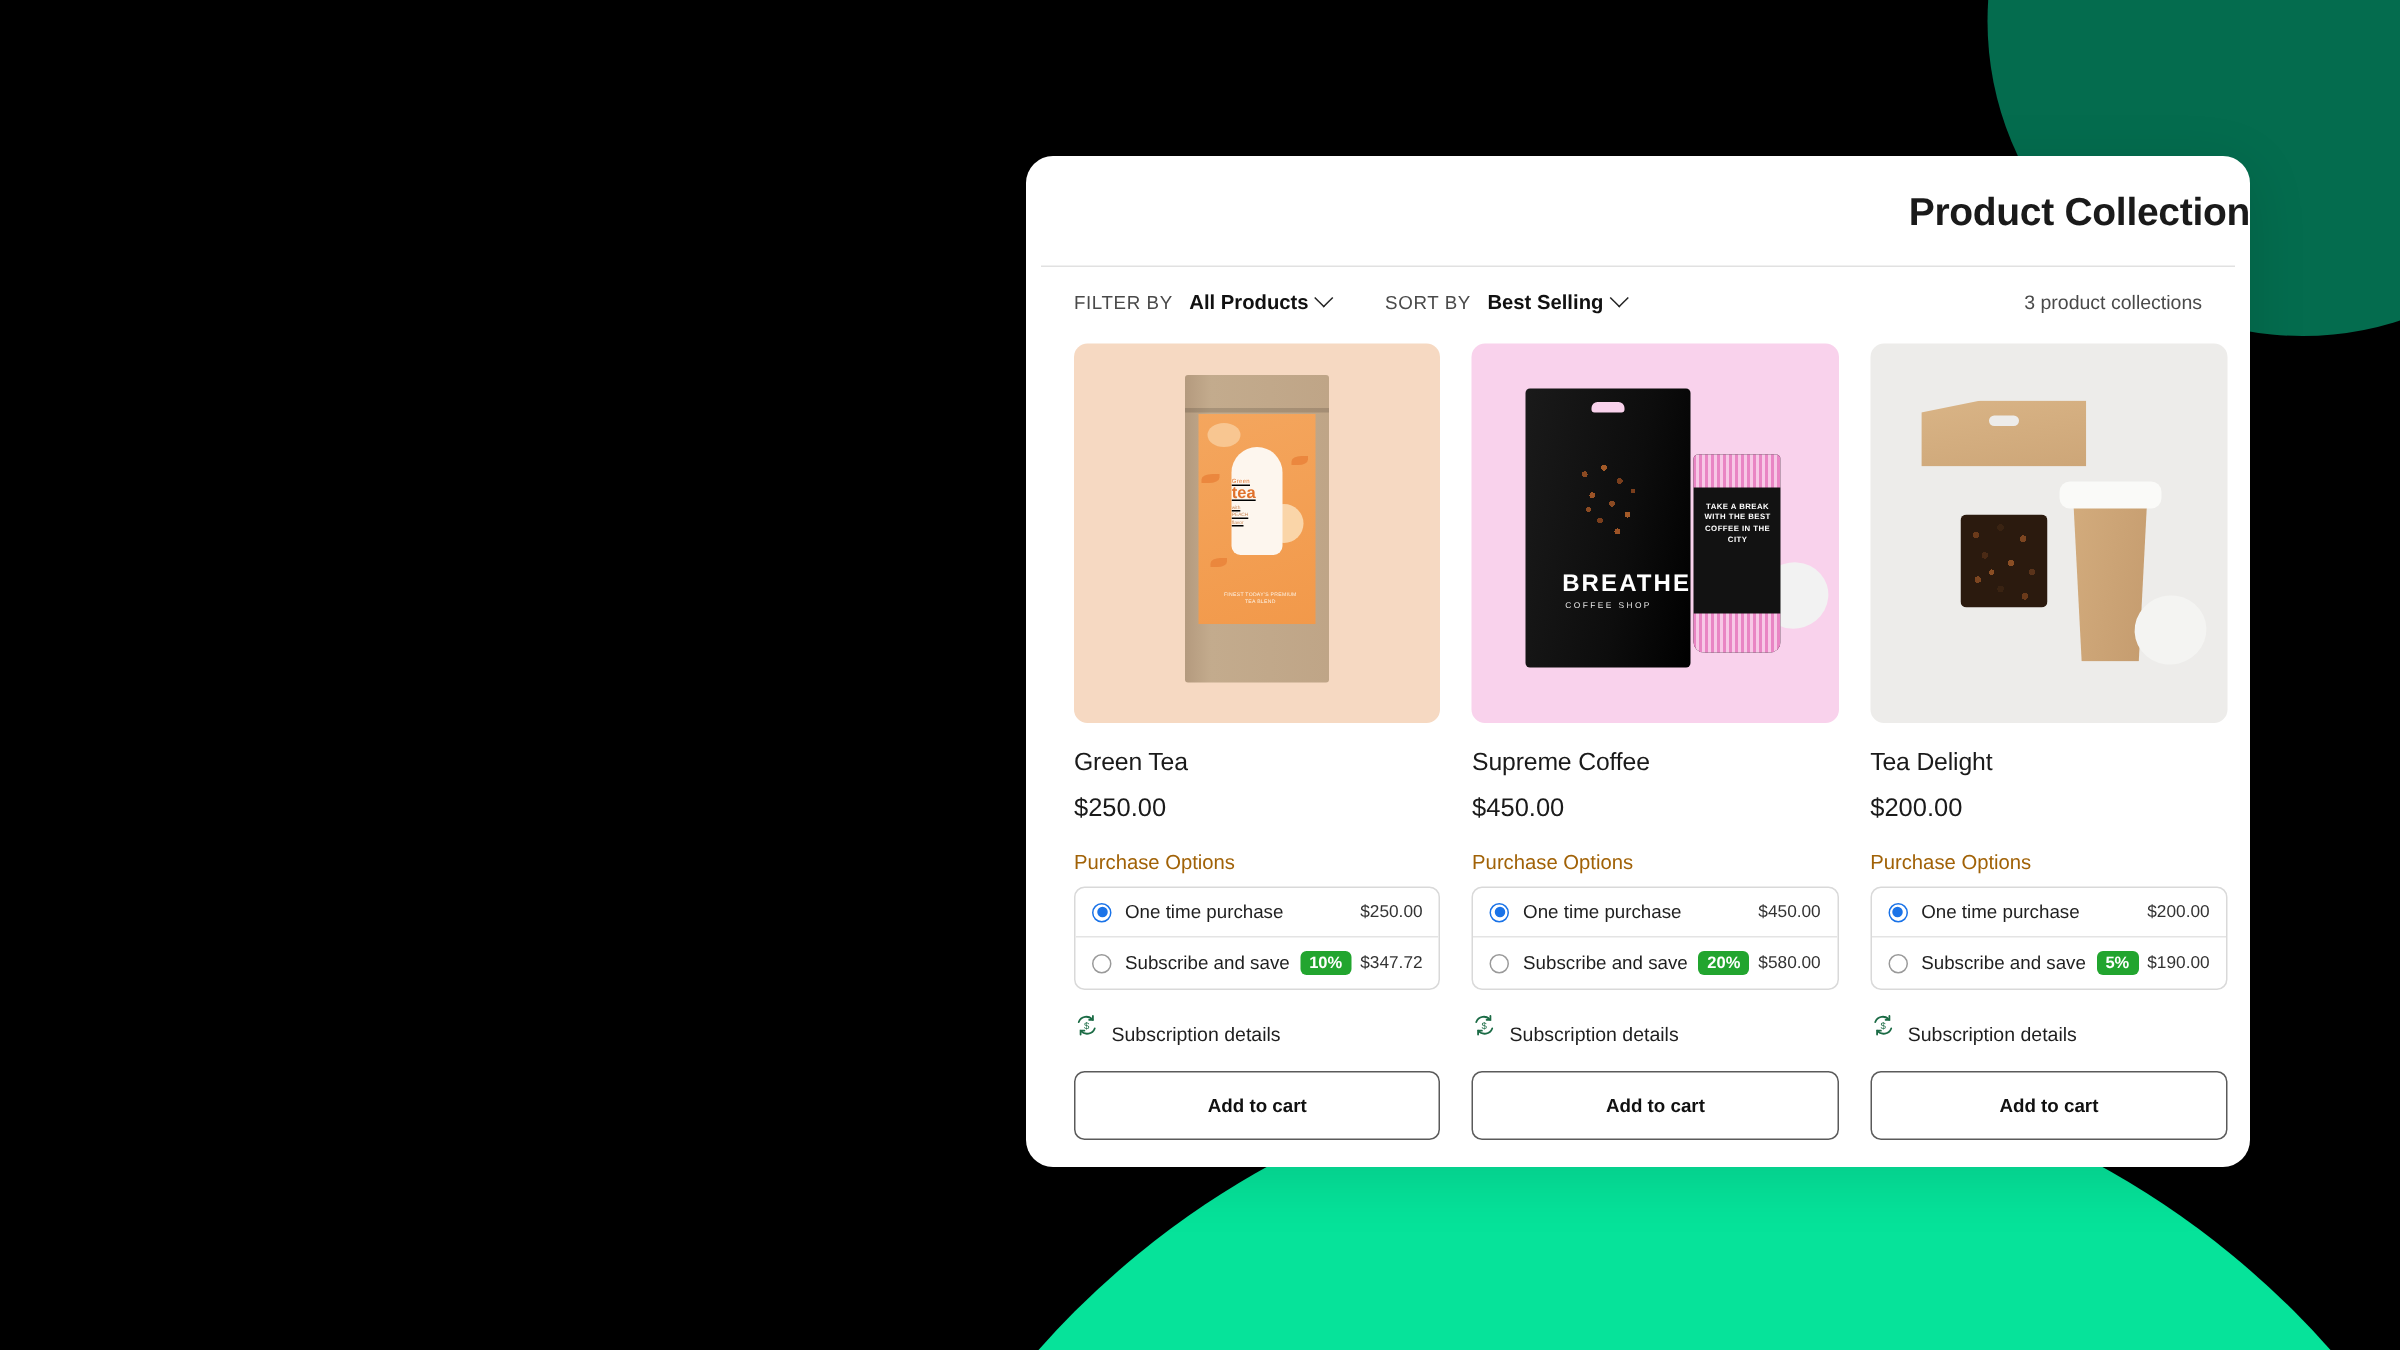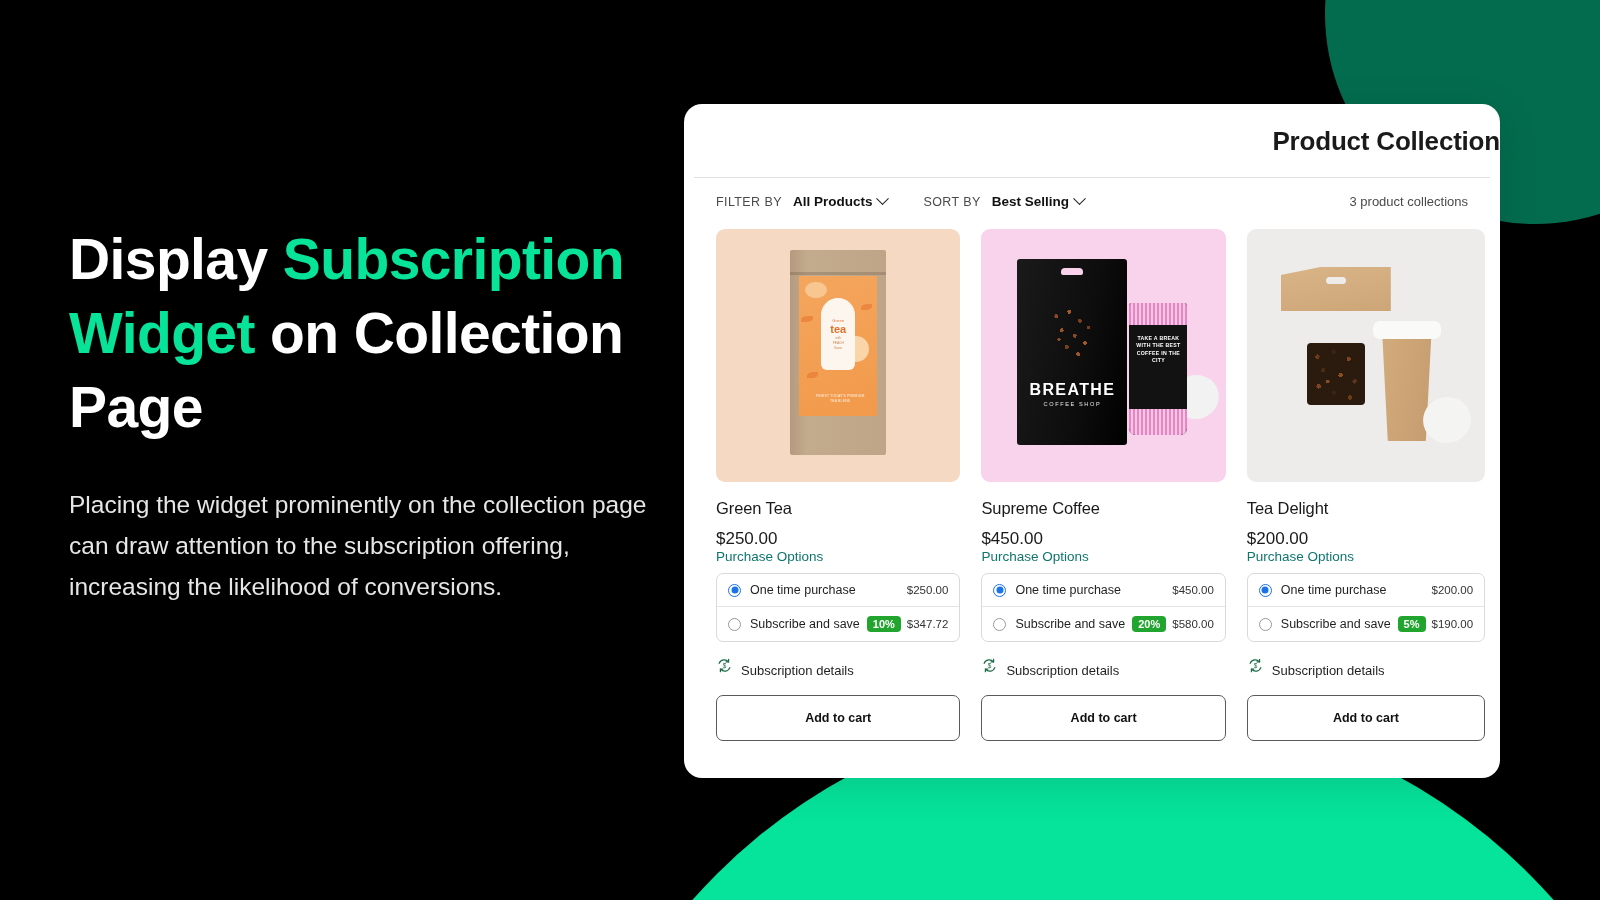--- a/index.html
+++ b/index.html
@@ -169,22 +169,23 @@
     background: linear-gradient(160deg,#F4A65E 0%,#F2994A 100%);
   }
   .gt-tag {
     position: absolute;
     left: 50%; top: 22px;
     transform: translateX(-50%);
     width: 34px; height: 72px;
     background: #FDF6EE;
     border-radius: 17px 17px 6px 6px;
     display: flex; flex-direction: column;
-    align-items: center; justify-content: center;
+    justify-content: center;
     gap: 1px;
+    text-decoration: underline;
   }
   .gt-tag .t1 { font-size: 4px; color: #E0712B; letter-spacing: .2px; }
   .gt-tag .t2 { font-size: 11px; color: #E0712B; font-weight: bold; line-height: 11px; }
   .gt-tag .t3 { font-size: 3.2px; color: #C98552; }
   .gt-leaf {
     position: absolute;
     background: #E9833A;
     border-radius: 60% 0 60% 0;
     opacity: .85;
   }
@@ -233,21 +234,21 @@
       radial-gradient(circle at 55% 55%, #8B4A22 0 2px, transparent 2px),
       radial-gradient(circle at 75% 68%, #A35A28 0 2px, transparent 2px),
       radial-gradient(circle at 40% 75%, #7A3E1C 0 2px, transparent 2px),
       radial-gradient(circle at 62% 88%, #9C5326 0 2px, transparent 2px),
       radial-gradient(circle at 25% 62%, #8B4A22 0 1.6px, transparent 1.6px),
       radial-gradient(circle at 82% 40%, #7A3E1C 0 1.6px, transparent 1.6px);
   }
   .bz-title {
     position: absolute;
     left: 0; right: 0; top: 122px;
-    text-align: center;
+    text-align: right;
     color: #fff;
     font-size: 16px;
     font-weight: bold;
     letter-spacing: 1.4px;
   }
   .bz-sub {
     position: absolute;
     left: 0; right: 0; top: 142px;
     text-align: center;
     color: #e8e8e8;
@@ -357,23 +358,23 @@
     font-size: 16.5px;
     color: #1a1a1a;
     letter-spacing: -0.1px;
   }
   .product-price {
     margin-top: 11px;
     font-size: 17px;
     color: #1a1a1a;
   }
   .po-title {
-    margin-top: 0;
+    margin-top: 18px;
     font-size: 13.5px;
-    color: #0f766e;
+    color: #a16207;
   }
 
   .options {
     margin-top: 9px;
     border: 1px solid #D9D9D9;
     border-radius: 7px;
     overflow: hidden;
   }
   .option-row {
     display: flex;
@@ -454,24 +455,20 @@
   }
 </style>
 </head>
 <body>
 
 <div class="stage">
 
   <div class="shape-dark-green"></div>
   <div class="shape-mint"></div>
 
-  <div class="copy">
-    <h1 class="headline"><span>Display </span><span class="accent">Subscription Widget</span><span> on Collection Page</span></h1>
-    <p class="subcopy">Placing the widget prominently on the collection page can draw attention to the subscription offering, increasing the likelihood of conversions.</p>
-  </div>
 
   <div class="collection-card">
 
     <div class="card-title">Product Collection</div>
     <div class="divider"></div>
 
     <div class="filter-bar">
       <div class="filter-group">
         <span class="filter-label">FILTER BY</span>
         <span class="filter-value">

